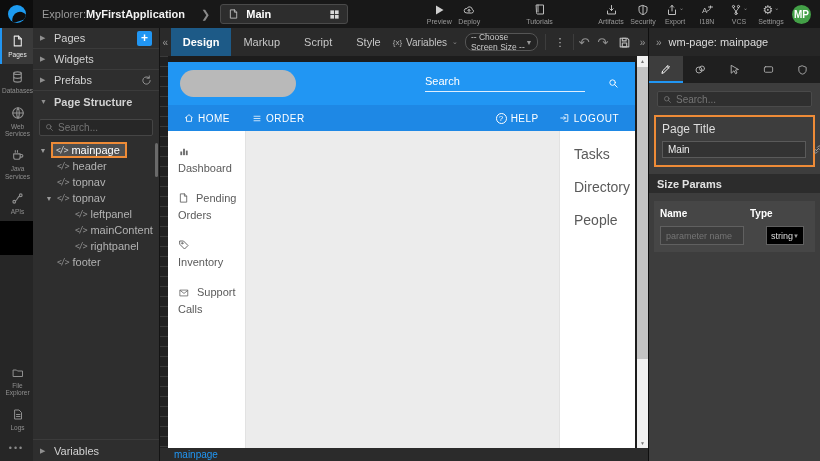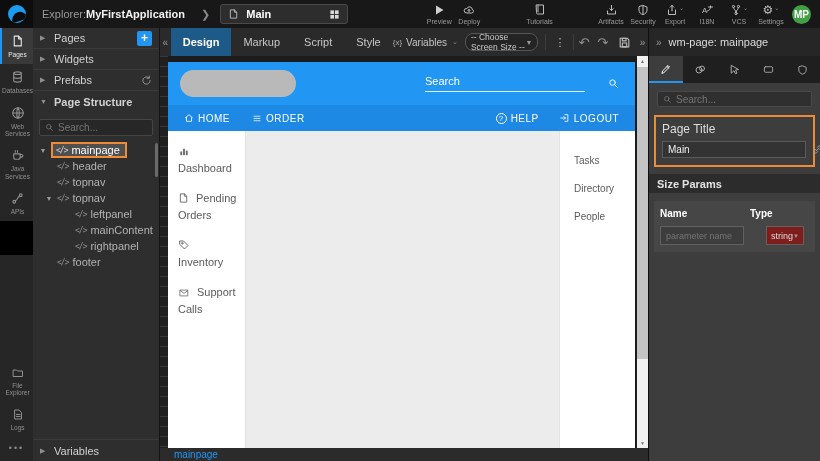--- a/index.html
+++ b/index.html
@@ -82,21 +82,21 @@
   .pv-search{width:160px;color:#fff;font-size:11px;border-bottom:1px solid rgba(255,255,255,.85);padding-bottom:4px}
   .pv-nav{height:26px;background:#1e88e5;display:flex;align-items:center;gap:22px;padding:0 16px;color:#fff;font-size:10px;flex-shrink:0}
   .pv-link{display:flex;align-items:center;gap:4px;letter-spacing:.5px}
   .pv-nav-right{margin-left:auto;display:flex;gap:20px}
   .help-circ{width:11px;height:11px;border:1px solid #fff;border-radius:50%;font-size:8px;display:flex;align-items:center;justify-content:center}
   .pv-body{flex:1;display:flex;min-height:0}
   .pv-menu{width:78px;background:#fff;border-right:1px solid #e2e2e2;padding:12px 4px 0 10px;color:#5a5a5a;font-size:11px;flex-shrink:0}
   .pv-menu-item{margin-bottom:14px;line-height:1.5}
   .pv-menu-item .mi{display:inline-block;vertical-align:-2px;margin-right:7px;color:#6a6a6a}
   .pv-content{flex:1;background:#ececec}
-  .pv-right{width:76px;background:#fff;border-left:1px solid #e2e2e2;padding:24px 0 0 14px;color:#5a5a5a;font-size:10px;flex-shrink:0}
+  .pv-right{width:76px;background:#fff;border-left:1px solid #e2e2e2;padding:15px 0 0 14px;color:#5a5a5a;font-size:14px;flex-shrink:0}
   .pv-right-item{margin-bottom:17px}
   .pv-scrollbar{width:11px;background:#f1f1f1;margin-left:2px;display:flex;flex-direction:column;flex-shrink:0}
   .sb-btn{height:10px;font-size:5px;color:#777;text-align:center;line-height:10px}
   .sb-thumb{height:292px;background:#c4c4c4;margin-top:1px}
   .sb-fill{flex:1}
   .canvas-status{height:13px;background:#2b2b2b;display:flex;align-items:center;padding-left:14px;font-size:10px;color:#2196f3;flex-shrink:0}
 
   
   .right-panel{width:172px;background:#3d3d3d;display:flex;flex-direction:column;flex-shrink:0;border-left:1px solid #0f0f0f}
   .rp-header{height:28px;background:#262626;display:flex;align-items:center;gap:7px;padding:0 7px;color:#ddd;font-size:11px;flex-shrink:0}
@@ -109,21 +109,21 @@
   .pt-label{font-size:12px;color:#ddd;margin-bottom:5px}
   .pt-row{display:flex;align-items:center;gap:6px}
   .pt-input{flex:1;height:17px;background:#333;border:1px solid #5a5a5a;color:#eee;font-size:10px;padding:0 5px;outline:0;font-family:inherit}
   .bind-icon{color:#aaa}
   .pp-bar{height:19px;background:#2c2c2c;display:flex;align-items:center;padding:0 8px;color:#e2e2e2;font-size:11px;font-weight:bold;margin-top:7px;flex-shrink:0}
   .pp-table{margin:8px 5px 0;background:#464646;padding:7px 6px;flex-shrink:0}
   .pp-head{display:flex;color:#fff;font-size:10px;font-weight:bold;margin-bottom:7px}
   .pp-head .c1{width:90px}
   .pp-row{display:flex;align-items:center;gap:22px}
   .pp-input{width:84px;height:19px;background:#3d3d3d;border:1px solid #606060;color:#9a9a9a;font-size:9px;padding:0 5px;outline:0;font-family:inherit}
-  .pp-select{width:46px;height:19px;background:#7f1d1d;border:1px solid #606060;color:#ddd;font-size:9px;display:flex;align-items:center;justify-content:center;padding:0 4px}
+  .pp-select{width:46px;height:19px;background:#000000;border:1px solid #606060;color:#ddd;font-size:9px;display:flex;align-items:center;justify-content:center;padding:0 4px}
   .pp-select .dd{font-size:6px;color:#999}
   .pp-add{color:#fff;font-size:15px;font-weight:bold;line-height:1}
 </style>
 </head>
 <body>
 
 <div class="app">
 
   <div class="topbar">
     <div class="logo">

